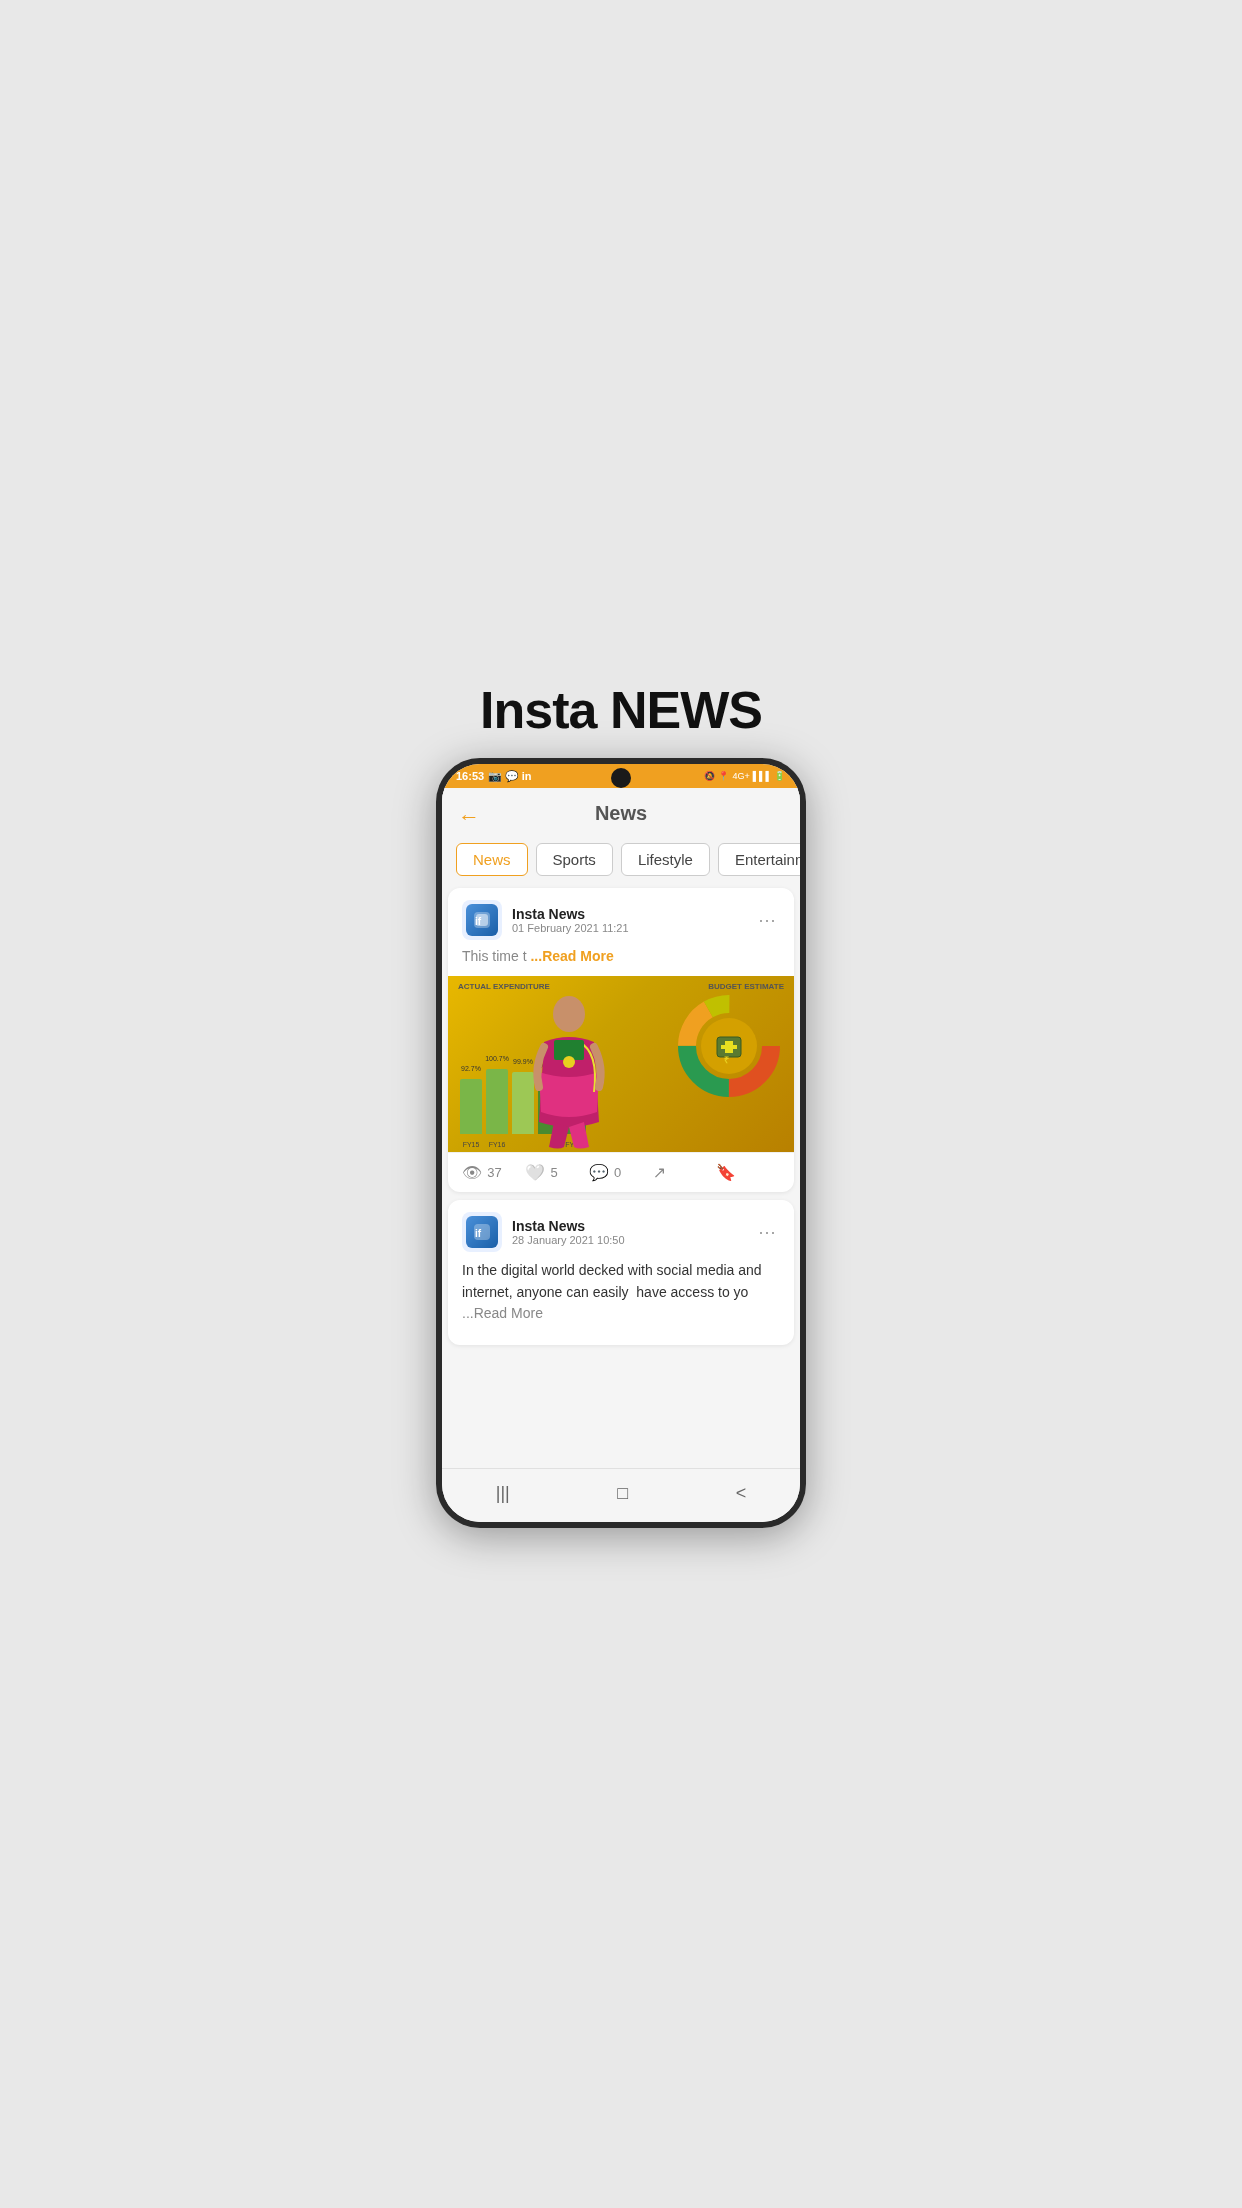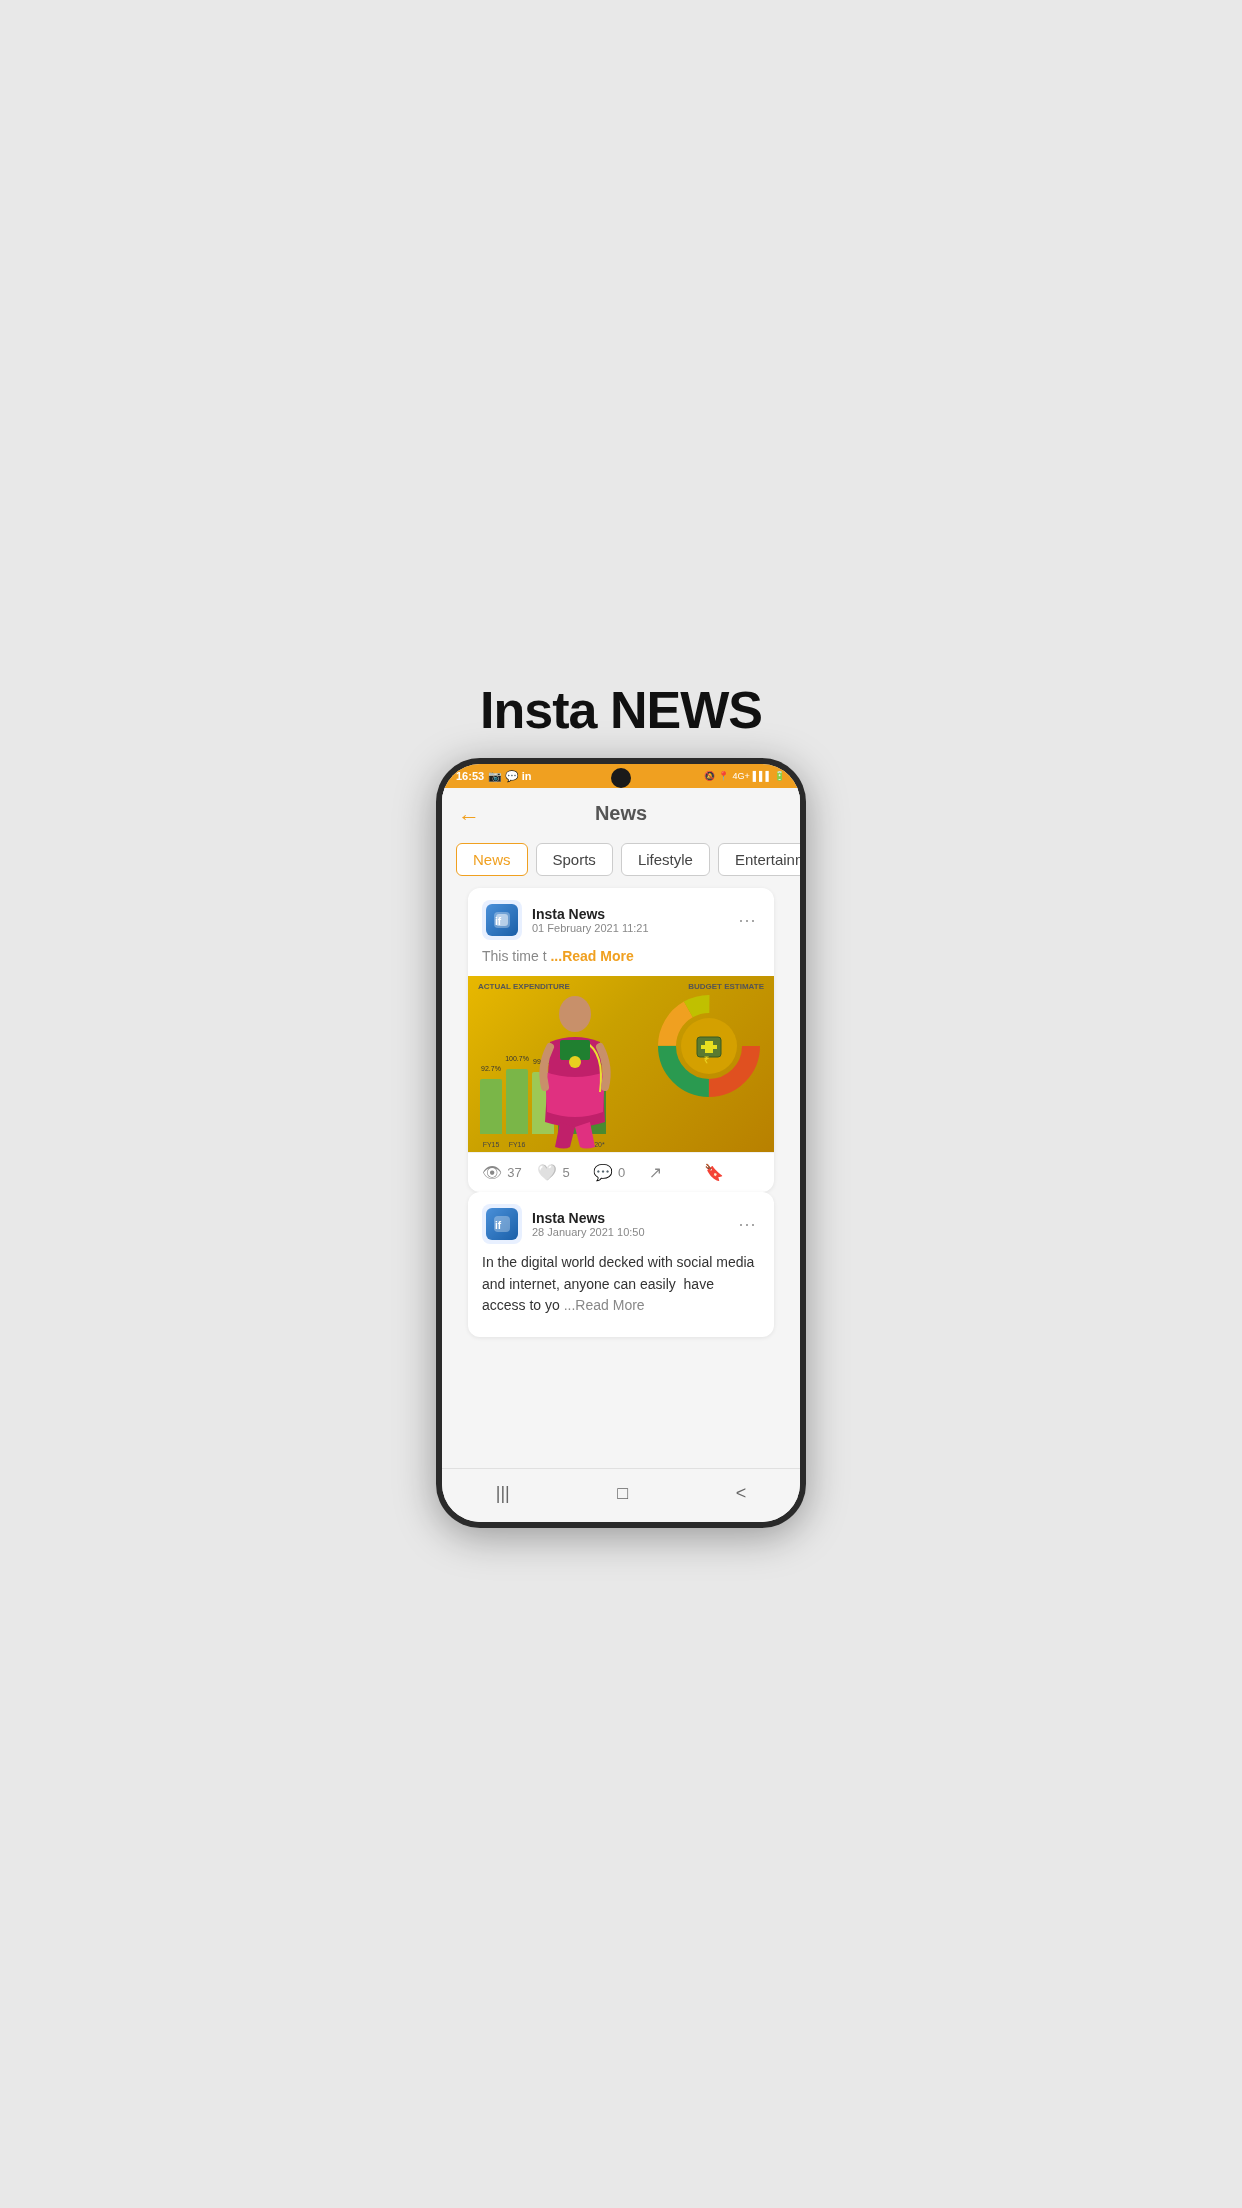--- a/index.html
+++ b/index.html
@@ -121,24 +121,24 @@
       white-space: nowrap;
       cursor: pointer;
       font-weight: 500;
     }
     .tab-btn.active {
       border-color: #f0a020;
       color: #f0a020;
     }
     
     .news-list {
-      padding: 0 26px 10px;
+      padding: 0 6px 10px;
       display: flex;
       flex-direction: column;
-      gap: 0;
+      gap: 8px;
     }
     
     .news-card {
       background: #fff;
       border-radius: 12px;
       overflow: hidden;
       box-shadow: 0 1px 4px rgba(0,0,0,0.08);
     }
     .card-header {
       display: flex;

